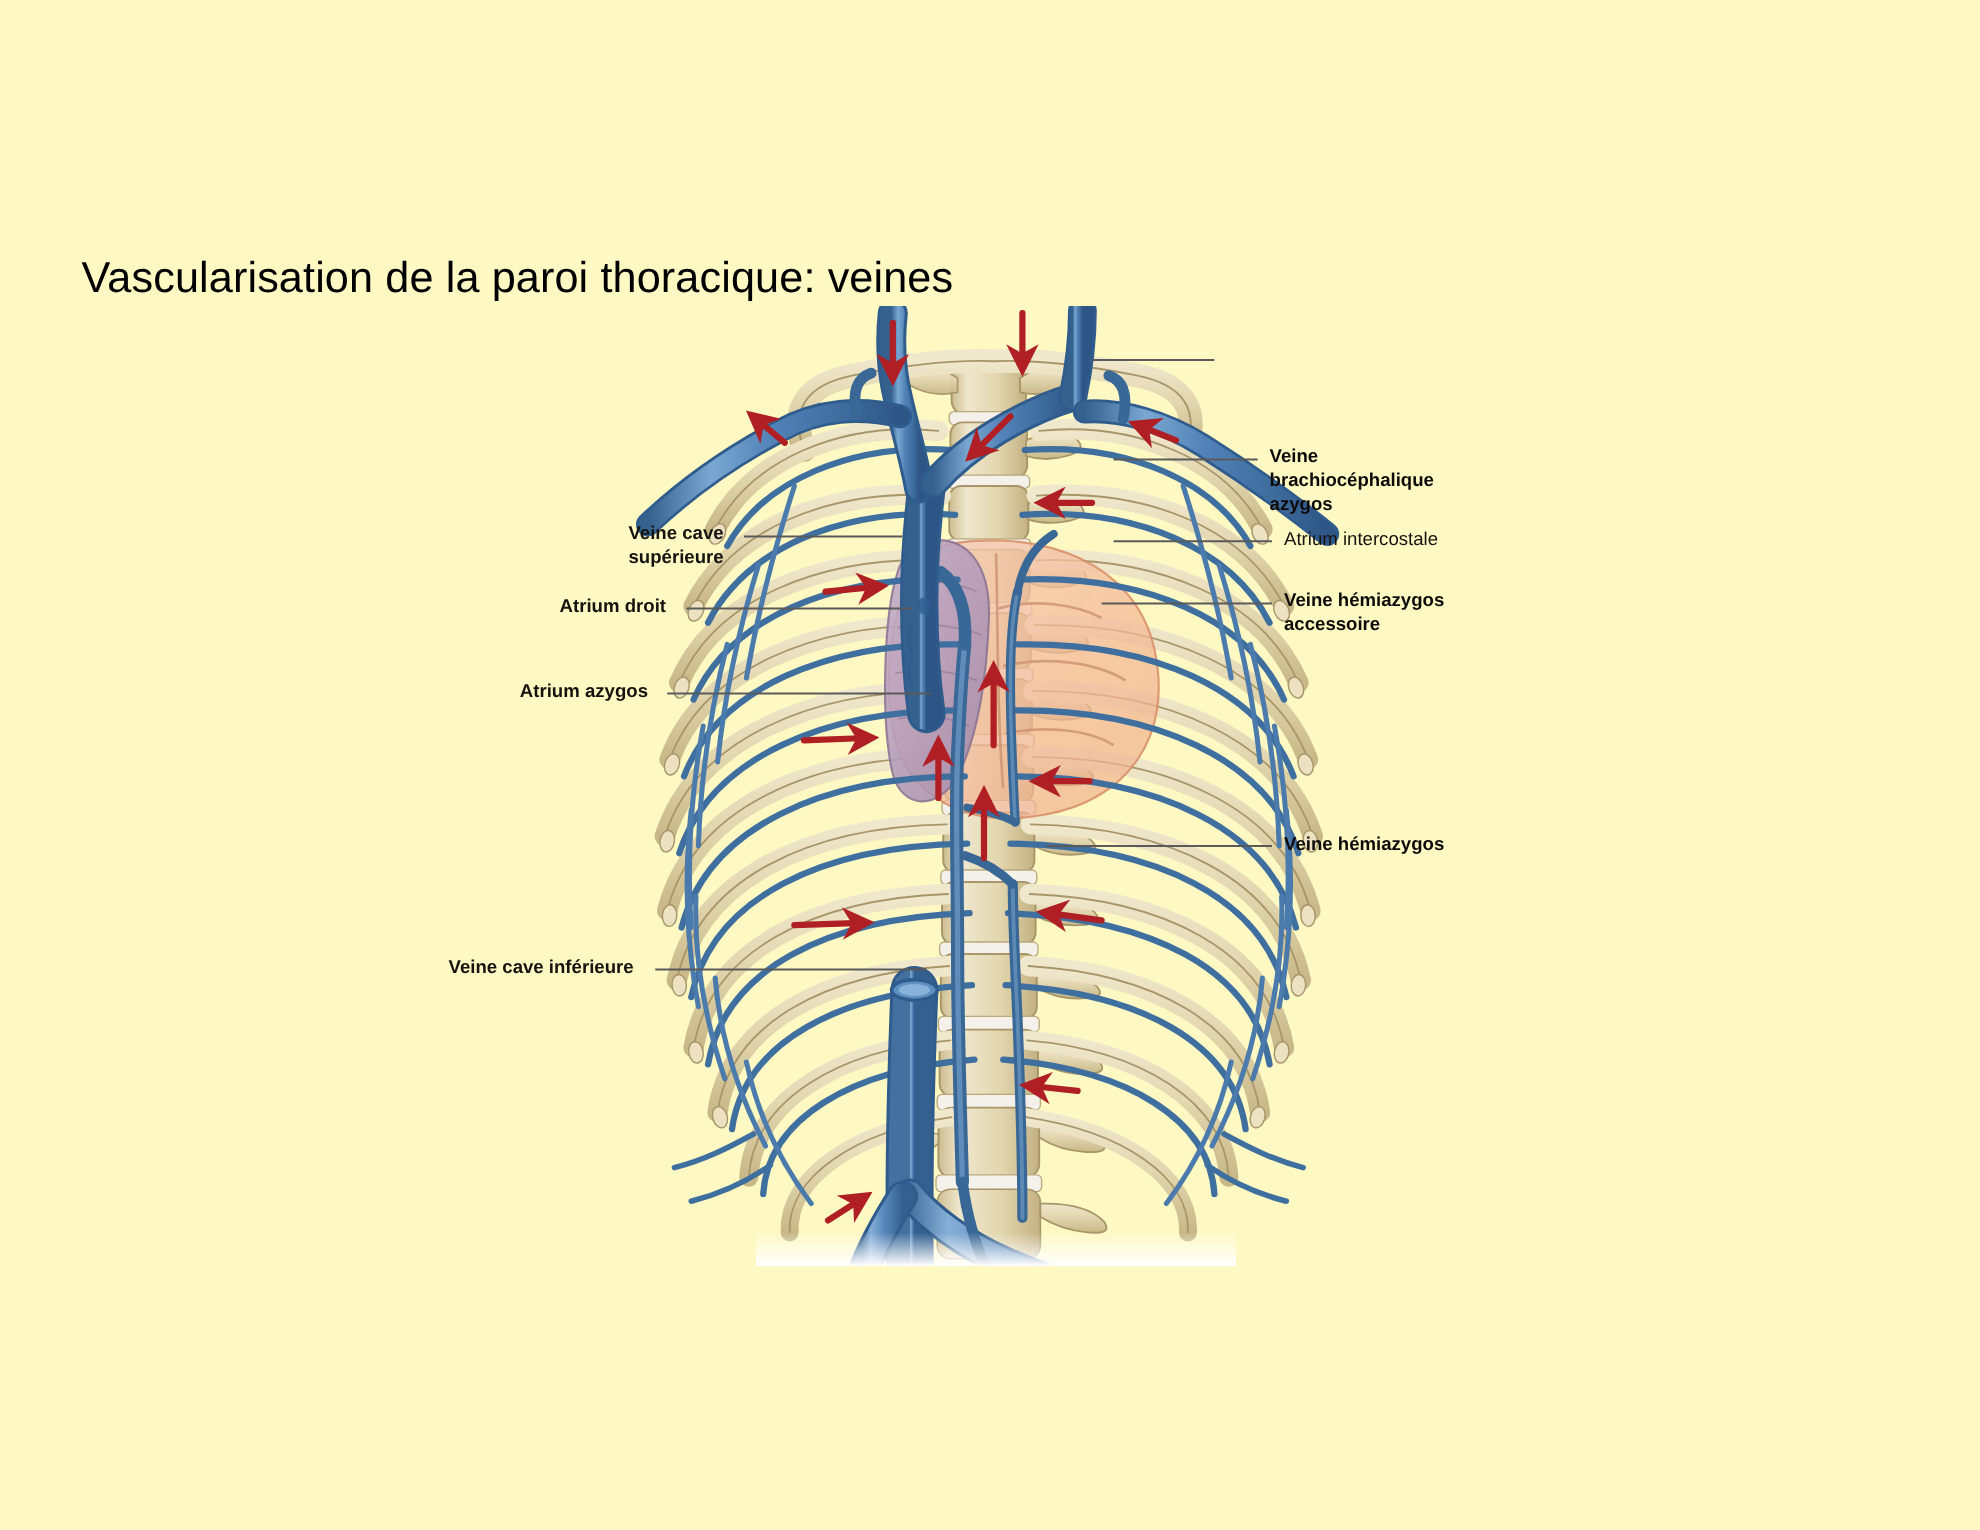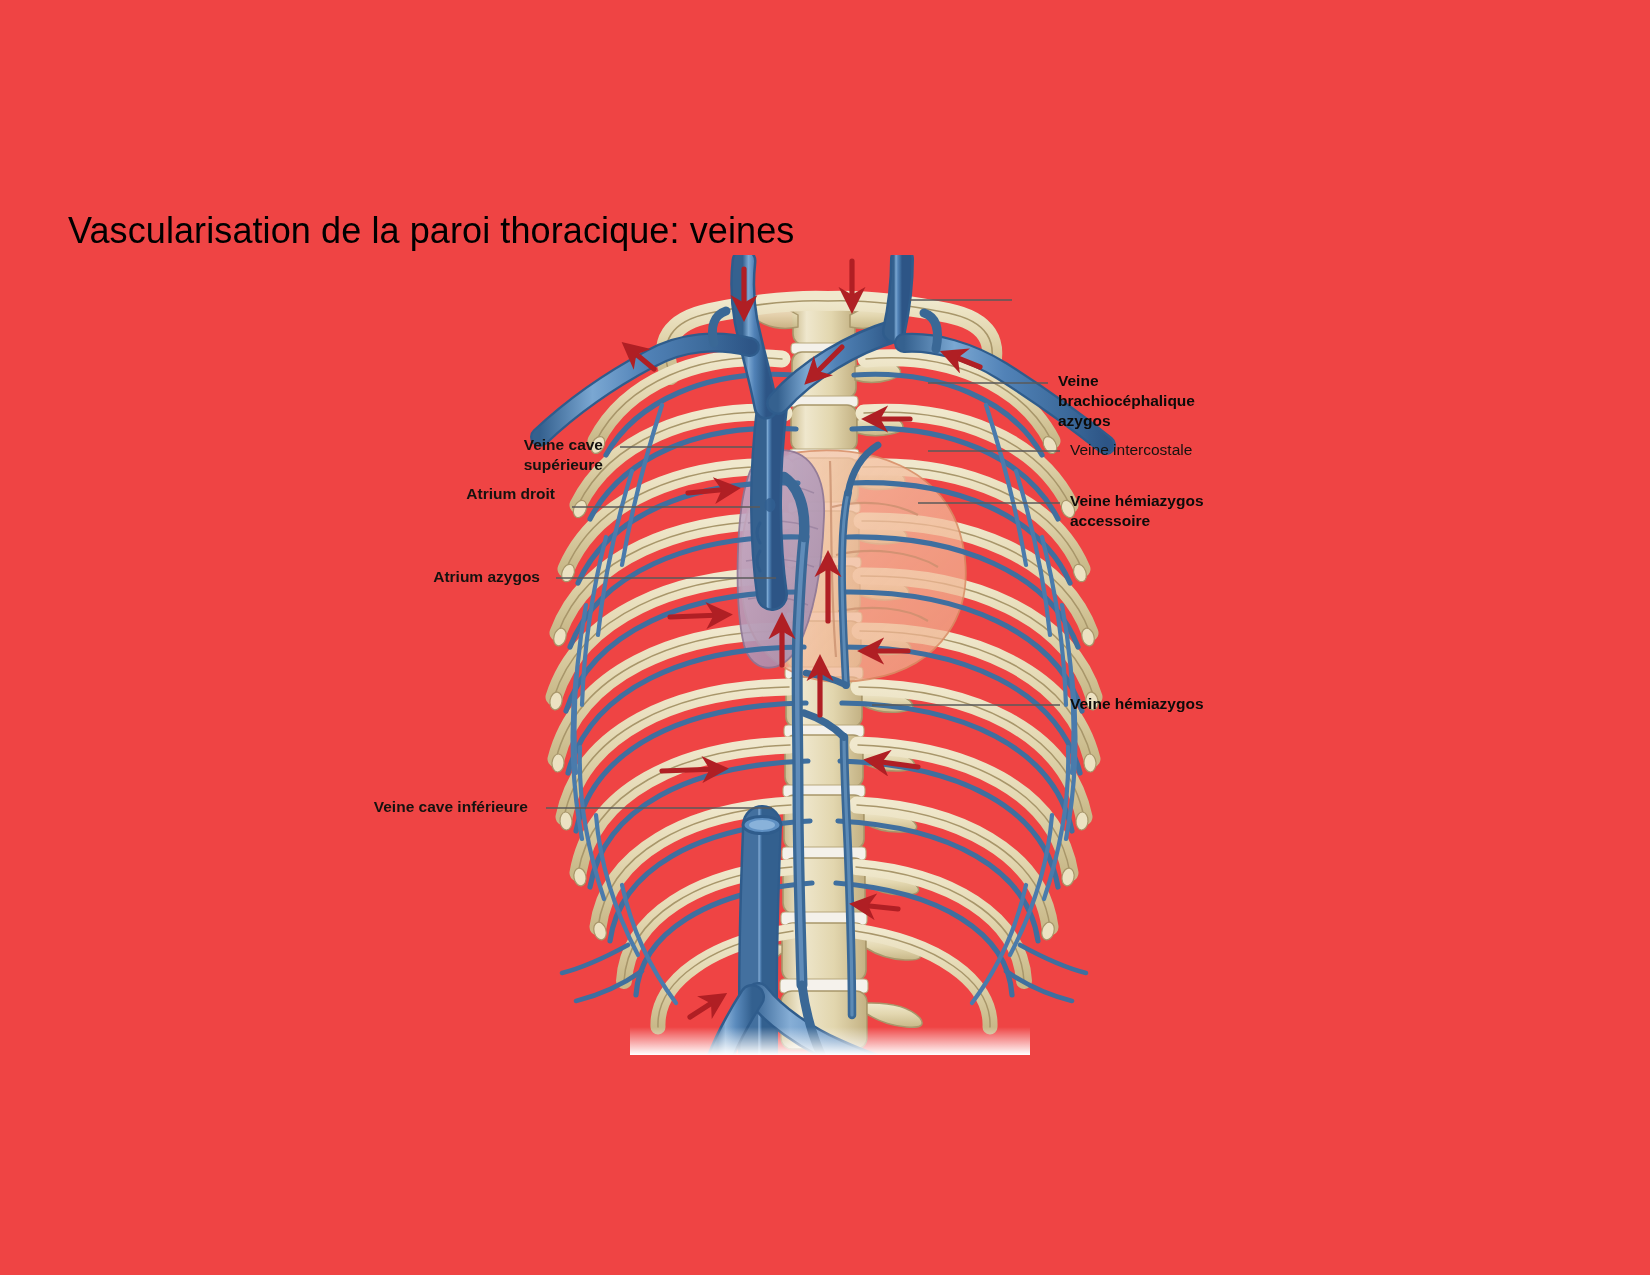--- a/index.html
+++ b/index.html
@@ -6,21 +6,21 @@
   html,body{margin:0;padding:0;}
   body{
     width:1650px;height:1275px;
     background:#ffffff;
     font-family:"Liberation Sans", sans-serif;
     overflow:hidden;
     position:relative;
   }
   #slide{
     position:absolute;inset:0;
-    background:#ef4444;
+    background:#fef9c3;
   }
   #slide-title{
     position:absolute;
     left:68px;top:209px;
     font-size:36px;
     line-height:44px;
     color:#000000;
     font-weight:400;
     letter-spacing:0.1px;
     white-space:nowrap;
@@ -397,31 +397,31 @@
         <line x1="220" y1="192" x2="352" y2="192"></line>
         <line x1="172" y1="252" x2="360" y2="252"></line>
         <line x1="156" y1="323" x2="376" y2="323"></line>
         <line x1="146" y1="553" x2="372" y2="553"></line>
       </g>
     </svg>
 
     <div class="lbl right-align" style="left:-102px;top:180px;width:305px;">Veine cave
 supérieure</div>
 
-    <div class="lbl right-align" style="left:-150px;top:229px;width:305px;">Atrium droit</div>
+    <div class="lbl right-align" style="left:-150px;top:241px;width:305px;">Atrium droit</div>
 
     <div class="lbl right-align" style="left:-165px;top:312px;width:305px;">Atrium azygos</div>
 
     <div class="lbl right-align" style="left:-198px;top:542px;width:326px;text-align:right;">Veine cave inférieure</div>
 
 
     <div class="lbl bold" style="left:658px;top:116px;width:220px;">Veine
 brachiocéphalique
 azygos</div>
 
-    <div class="lbl" style="left:670px;top:185px;width:220px;">Veine intercostale</div>
+    <div class="lbl" style="left:670px;top:185px;width:220px;">Atrium intercostale</div>
 
     <div class="lbl bold" style="left:670px;top:236px;width:220px;">Veine hémiazygos
 accessoire</div>
 
     <div class="lbl bold" style="left:670px;top:439px;width:220px;">Veine hémiazygos</div>
   </div>
 </div>
 
 </body></html>

